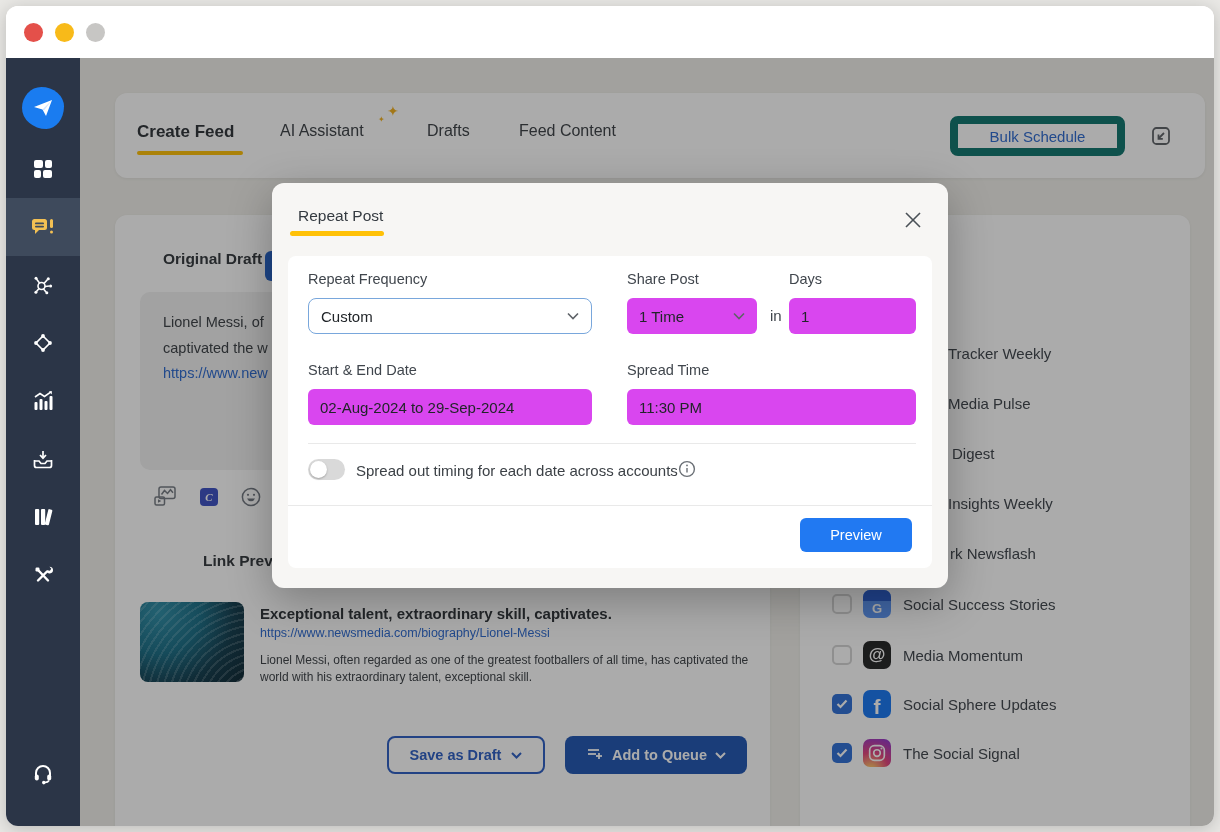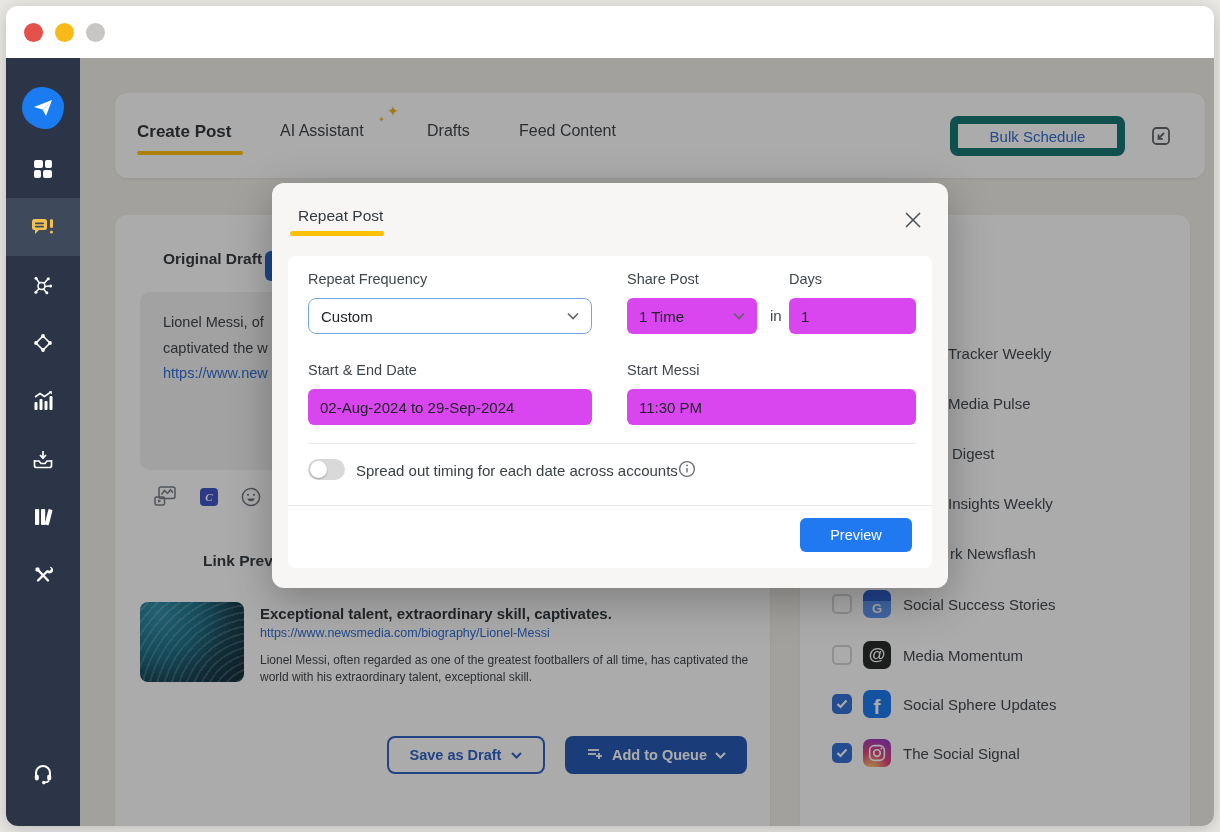--- a/index.html
+++ b/index.html
@@ -217,21 +217,21 @@
             <rect x="16.2" y="13.5" width="4" height="6" rx="2" fill="#fff" stroke="none"></rect>
             <path d="M18 19.5 a5 3 0 0 1 -4 2" stroke-width="1.6"></path>
             <circle cx="12.8" cy="21.6" r="1.8" fill="#fff" stroke="none"></circle>
           </svg>
       </div>
     </nav>
 
     <div class="content">
 
       <div class="card tabs-card">
-        <div class="tab create">Create Post</div>
+        <div class="tab create">Create Feed</div>
         <div class="tab-underline"></div>
         <div class="tab ai">AI Assistant</div>
         <div class="sparkle sp1">✦</div>
         <div class="sparkle sp2">✦</div>
         <div class="tab drafts">Drafts</div>
         <div class="tab feed">Feed Content</div>
         <button class="bulk-btn">Bulk Schedule</button>
         <div class="edit-ic">
           <svg width="24" height="24" viewBox="0 0 24 24" fill="none" stroke="#5f6368" stroke-width="1.8">
               <rect x="4" y="4" width="16" height="16" rx="3.5"></rect>
@@ -383,21 +383,21 @@
           <div class="f-label" style="left:501px; top:15px">Days</div>
           <div class="field-gray" style="left:501px; top:42px; width:127px">
             <span>1</span>
           </div>
 
           <div class="f-label" style="left:20px; top:106px">Start &amp; End Date</div>
           <div class="field-gray" style="left:20px; top:133px; width:284px">
             <span>02-Aug-2024 to 29-Sep-2024</span>
           </div>
 
-          <div class="f-label" style="left:339px; top:106px">Start Messi</div>
+          <div class="f-label" style="left:339px; top:106px">Spread Time</div>
           <div class="field-gray" style="left:339px; top:133px; width:289px">
             <span>11:30 PM</span>
           </div>
 
           <div class="divider" style="left:20px; top:187px; width:608px"></div>
 
           <div class="toggle">
               <div class="knob"></div>
             </div>
           <div class="toggle-label">Spread out timing for each date across accounts</div>

